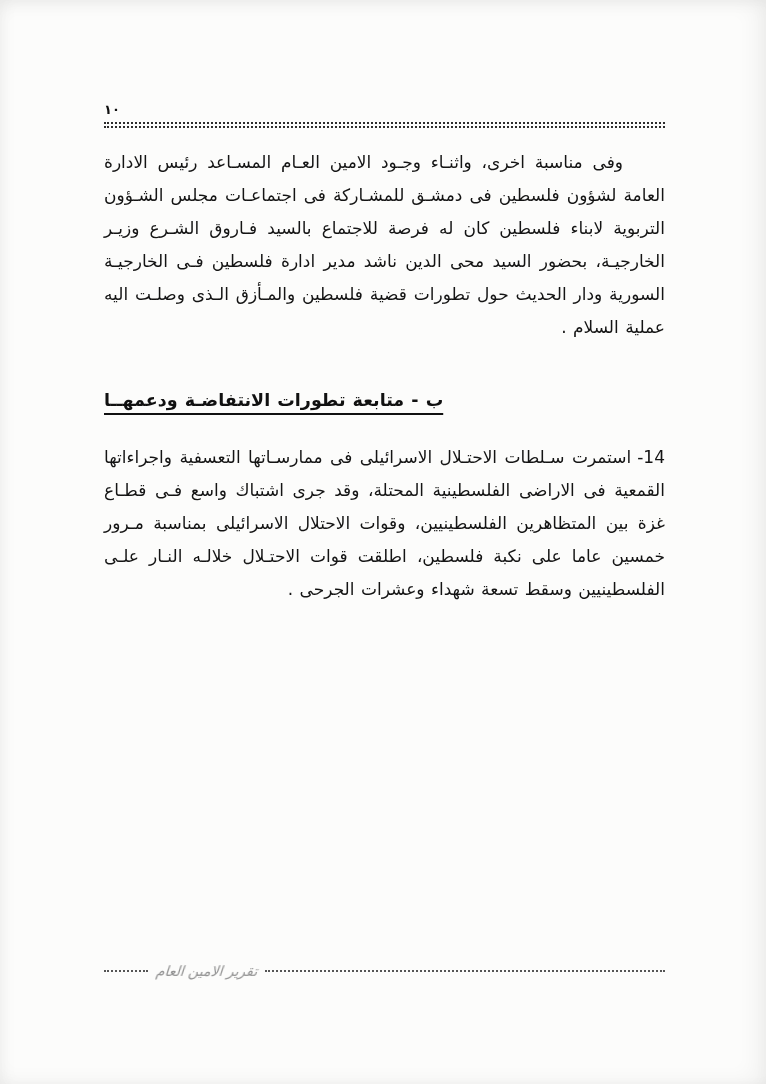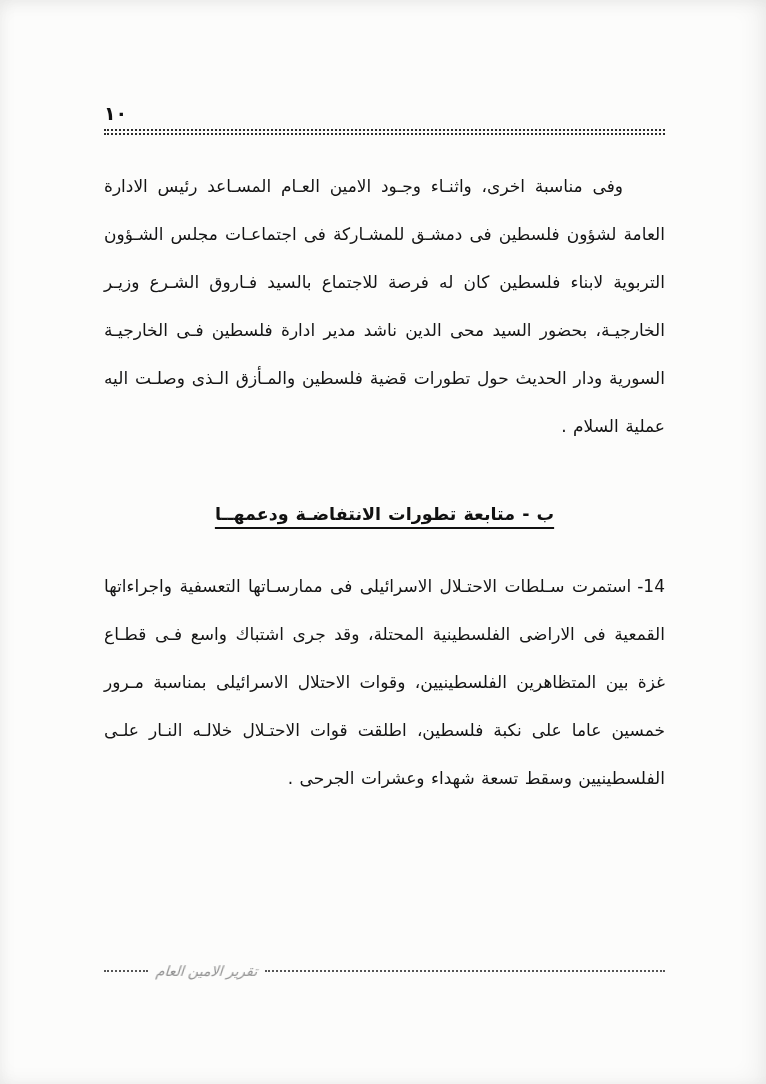--- a/index.html
+++ b/index.html
@@ -6,47 +6,47 @@
   html, body { background:#e9e9e7; font-family:"DejaVu Sans", sans-serif; }
   .scan {
     width:766px; height:1084px; margin:0 auto; position:relative; overflow:hidden;
     background:#fcfcfb;
     box-shadow: inset -8px 0 22px rgba(0,0,0,.055), inset 0 5px 14px rgba(0,0,0,.03), inset 8px 0 14px rgba(0,0,0,.02);
   }
   .content { position:absolute; top:0; left:0; right:0; padding:0 101px 0 104px; }
 
   .page-number {
     margin-top:102px;
-    font-size:19px; font-weight:bold; color:#101010;
+    font-size:13px; font-weight:bold; color:#101010;
     text-align:left; direction:rtl;
   }
   .rule-double {
     margin-top:5px; height:6px;
     border-top:2px dotted #2b2b2b;
     border-bottom:2px dotted #2b2b2b;
   }
 
   main {
     direction:rtl;
-    margin-top:27px;
+    margin-top:18px;
     color:#141414;
     font-size:17px;
-    line-height:48px;
+    line-height:33px;
     text-align:justify;
     word-spacing:1px;
   }
   main p.indent { text-indent:42px; }
   .para-intro   { margin-bottom:0; }
   .heading {
     margin-top:40px; margin-bottom:24px;
     font-size:17.5px; font-weight:bold; color:#111;
     text-decoration:underline;
     text-underline-offset:7px;
     text-decoration-thickness:1.5px;
-    text-align:center;
+    text-align:left;
   }
   .para-item  { margin-bottom:16px; }
   .para-item .num { font-weight:normal; padding-left:6px; }
   .para-mid   { margin-bottom:16px; }
 
   footer {
     position:absolute; left:104px; right:101px; top:963px;
     display:flex; align-items:flex-end; direction:ltr;
   }
   .dots { border-bottom:2px dotted #555; height:2px; margin-bottom:7px; }

